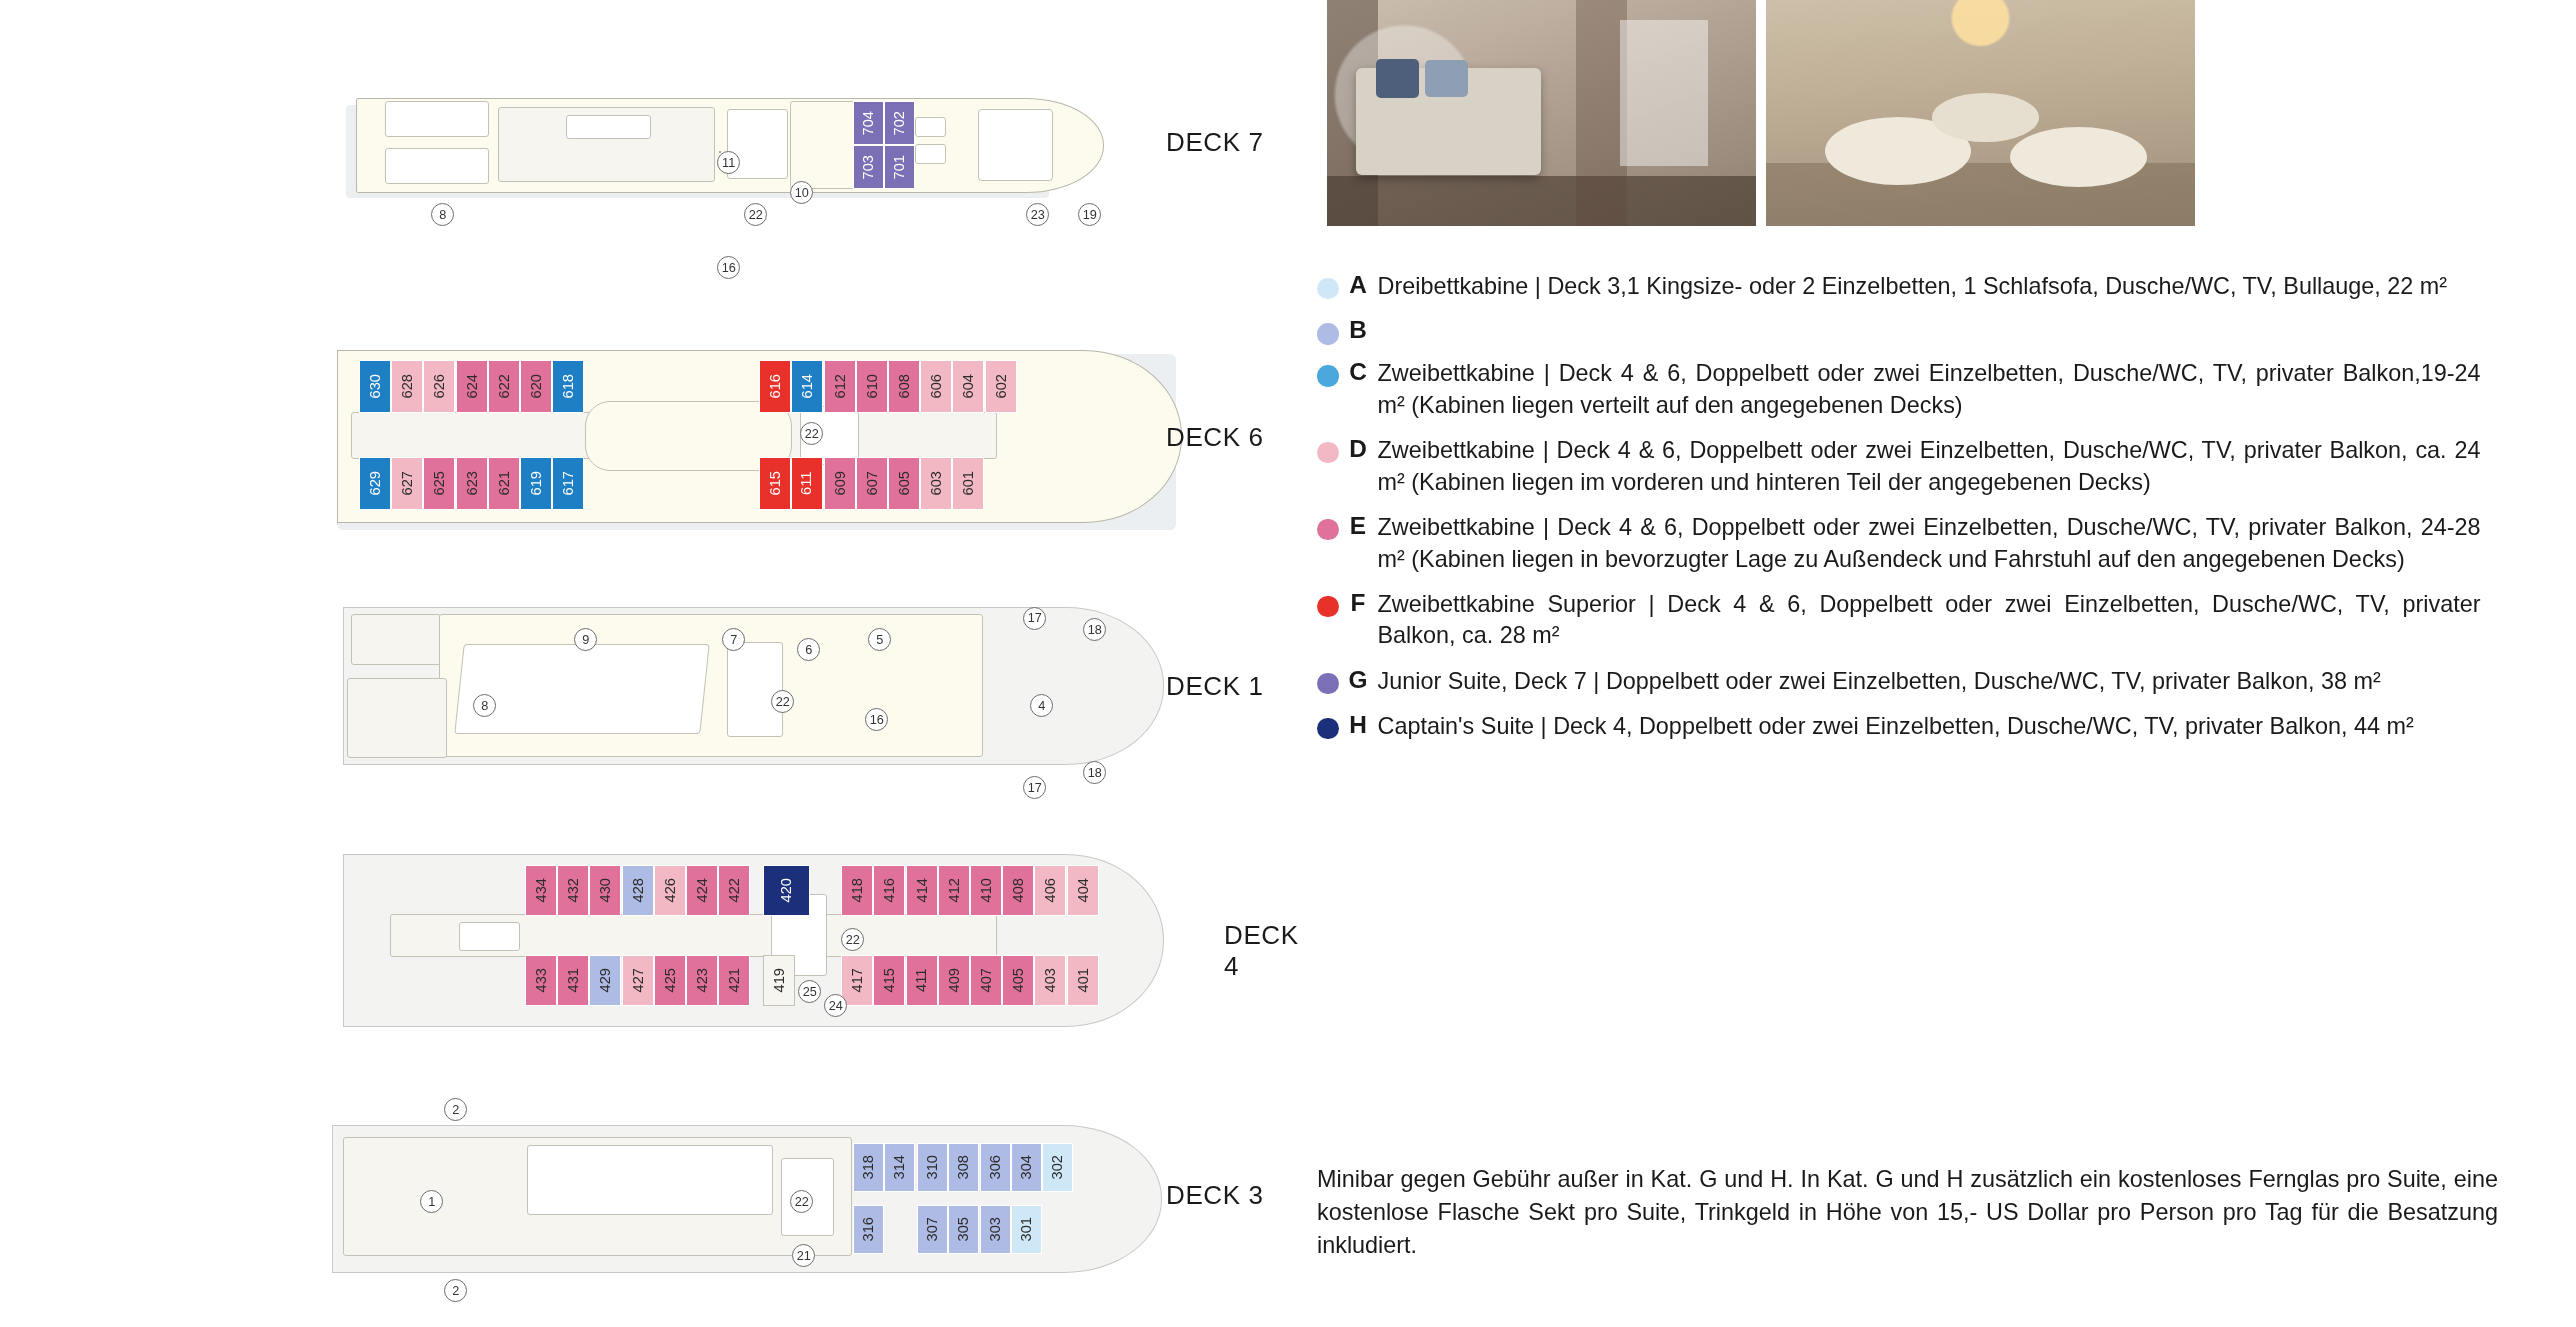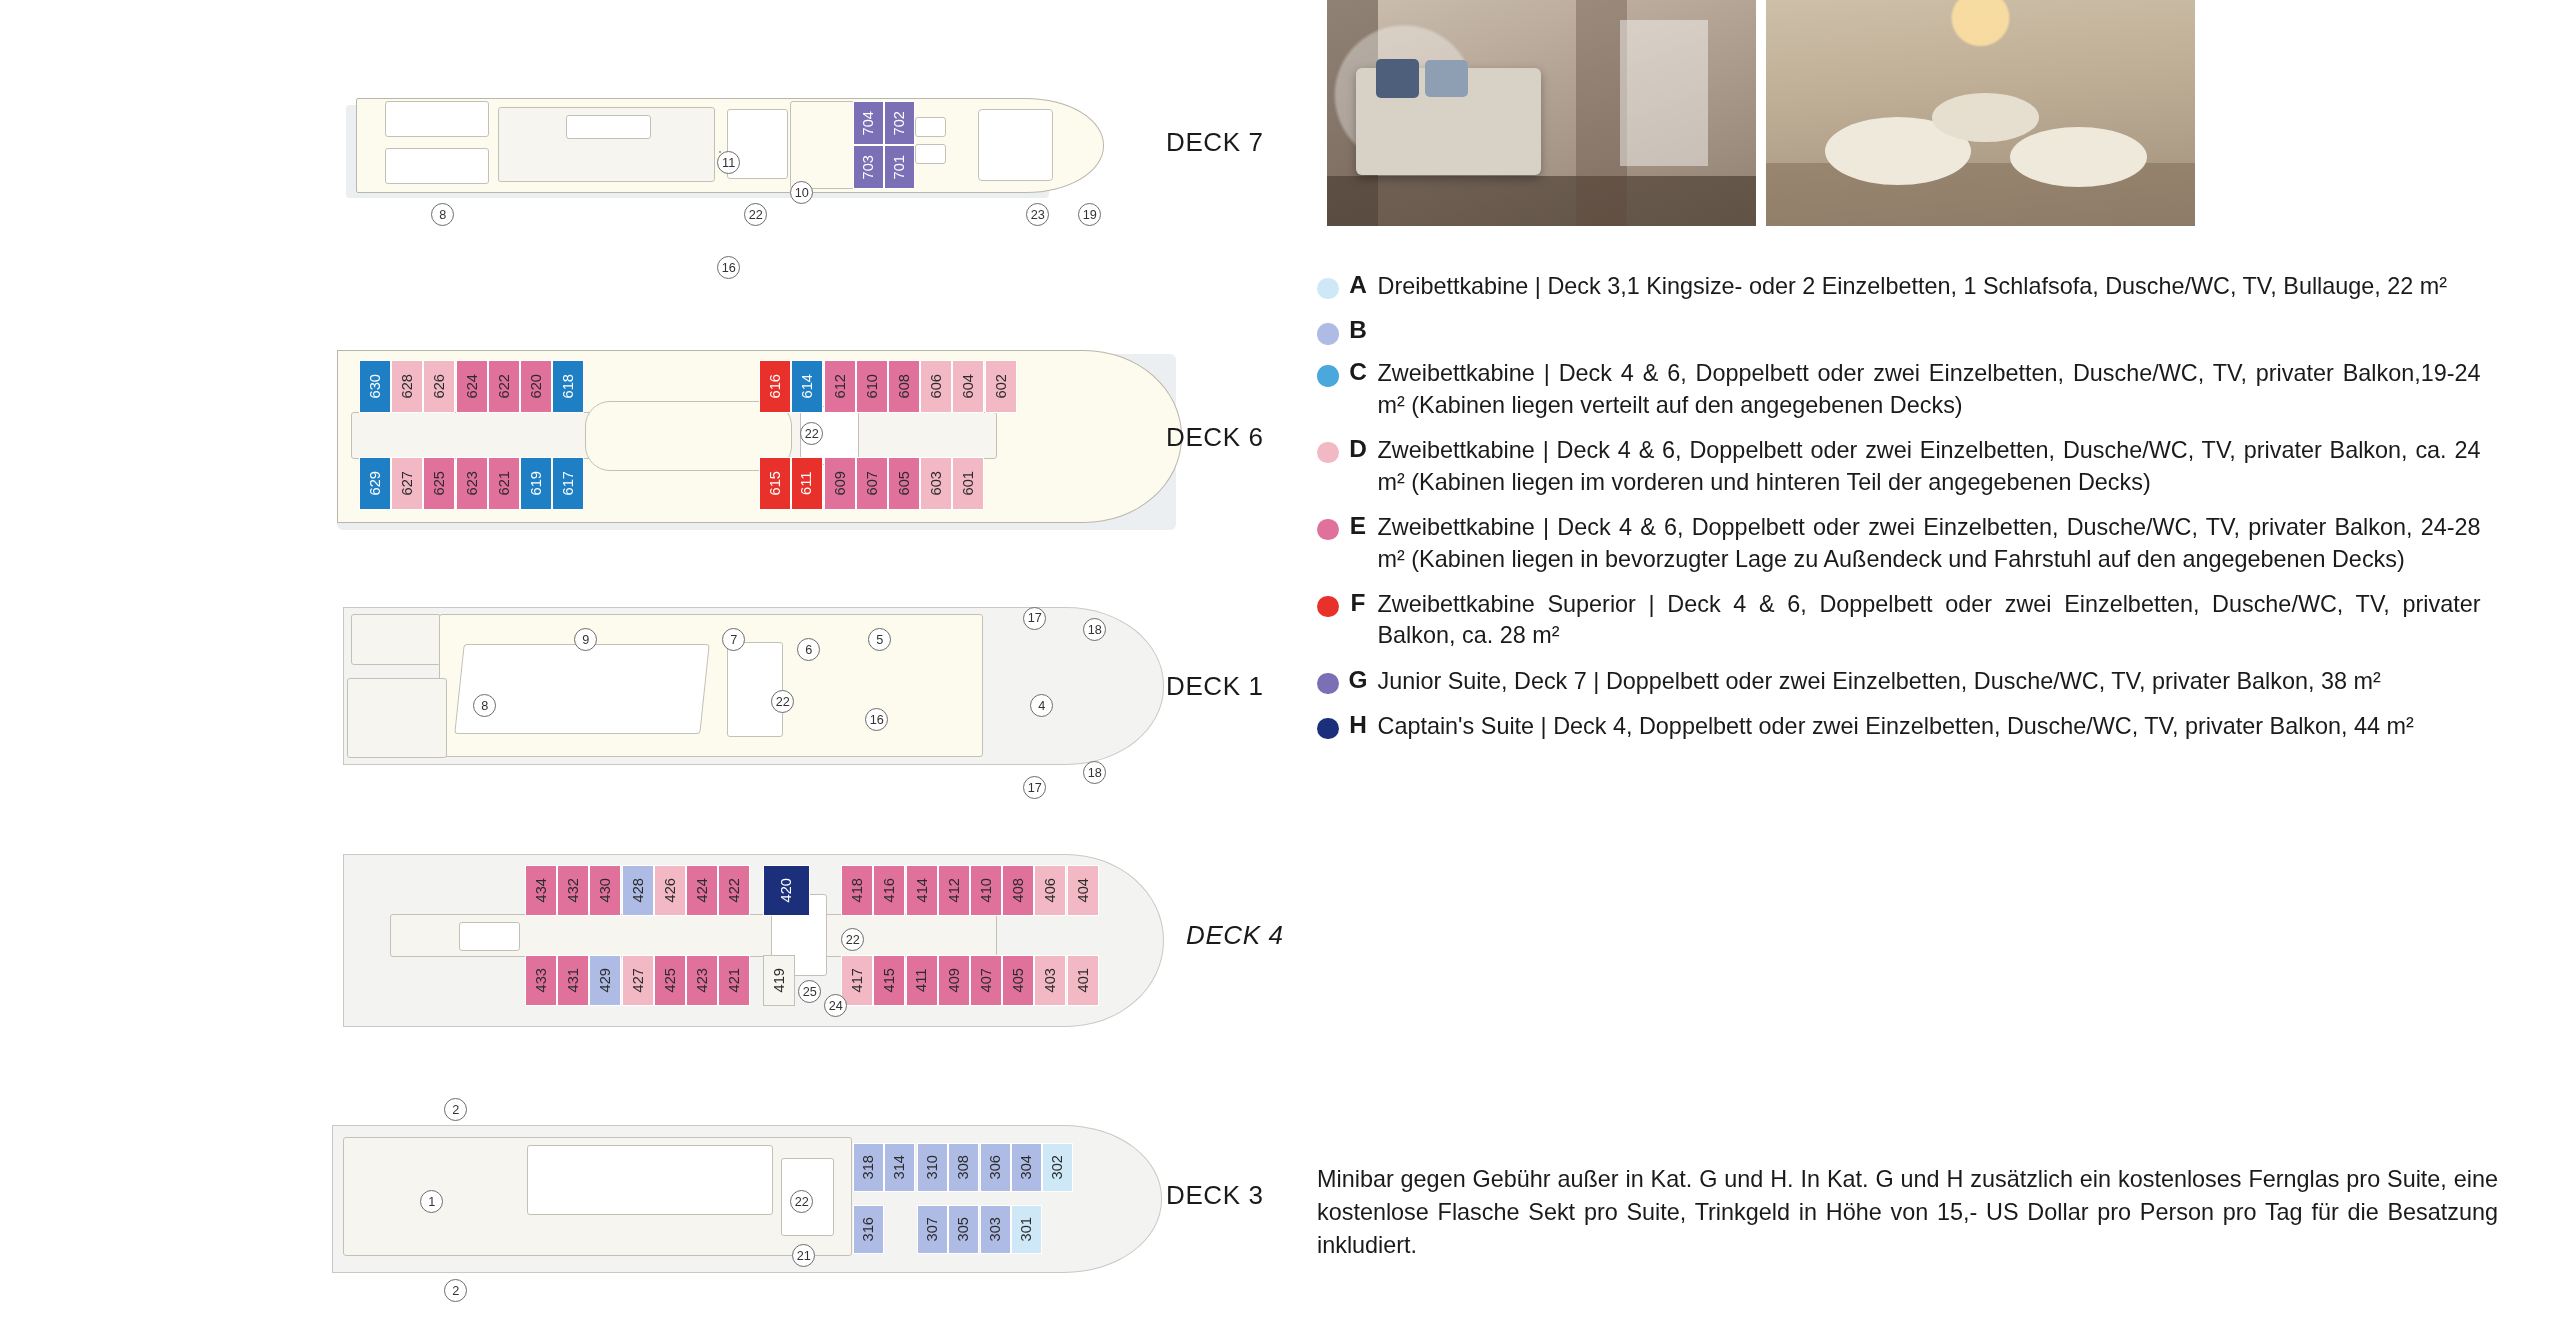--- a/index.html
+++ b/index.html
@@ -424,21 +424,21 @@
       <div class="marker" style="left:841px;top:94px;width:23.4px;height:23.4px;">
           <span>22</span>
         </div>
       <div class="marker" style="left:798px;top:146px;width:23.4px;height:23.4px;">
           <span>25</span>
         </div>
       <div class="marker" style="left:824px;top:160px;width:23.4px;height:23.4px;">
           <span>24</span>
         </div>
 
-      <div class="deck-label" style="left:1186px;top:86px;font-style:italic;">DECK 4</div>
+      <div class="deck-label" style="left:1224px;top:86px;">DECK 4</div>
     </div>
 
     <div class="deck" style="left:0;top:1098px;width:1298px;height:220px;">
       <div class="hull grey" style="left:332px;top:27px;width:644px;height:146px;"></div>
       <div style="position:absolute;left:966px;top:27px;width:195px;height:146px;background:#f3f3f1;border:1.5px solid #c8c8c4;border-left:none;border-radius:0 98px 98px 0 / 0 73px 73px 0;"></div>
       <div class="inner pale" style="left:343px;top:39px;width:507px;height:117px;"></div>
       <div class="inner" style="left:527px;top:47px;width:244px;height:68px;"></div>
       <div class="inner" style="left:781px;top:60px;width:51px;height:76px;"></div>
 
       <div class="cab" style="left:853px;top:45px;width:31px;height:49px;background:#aebbe4;">

